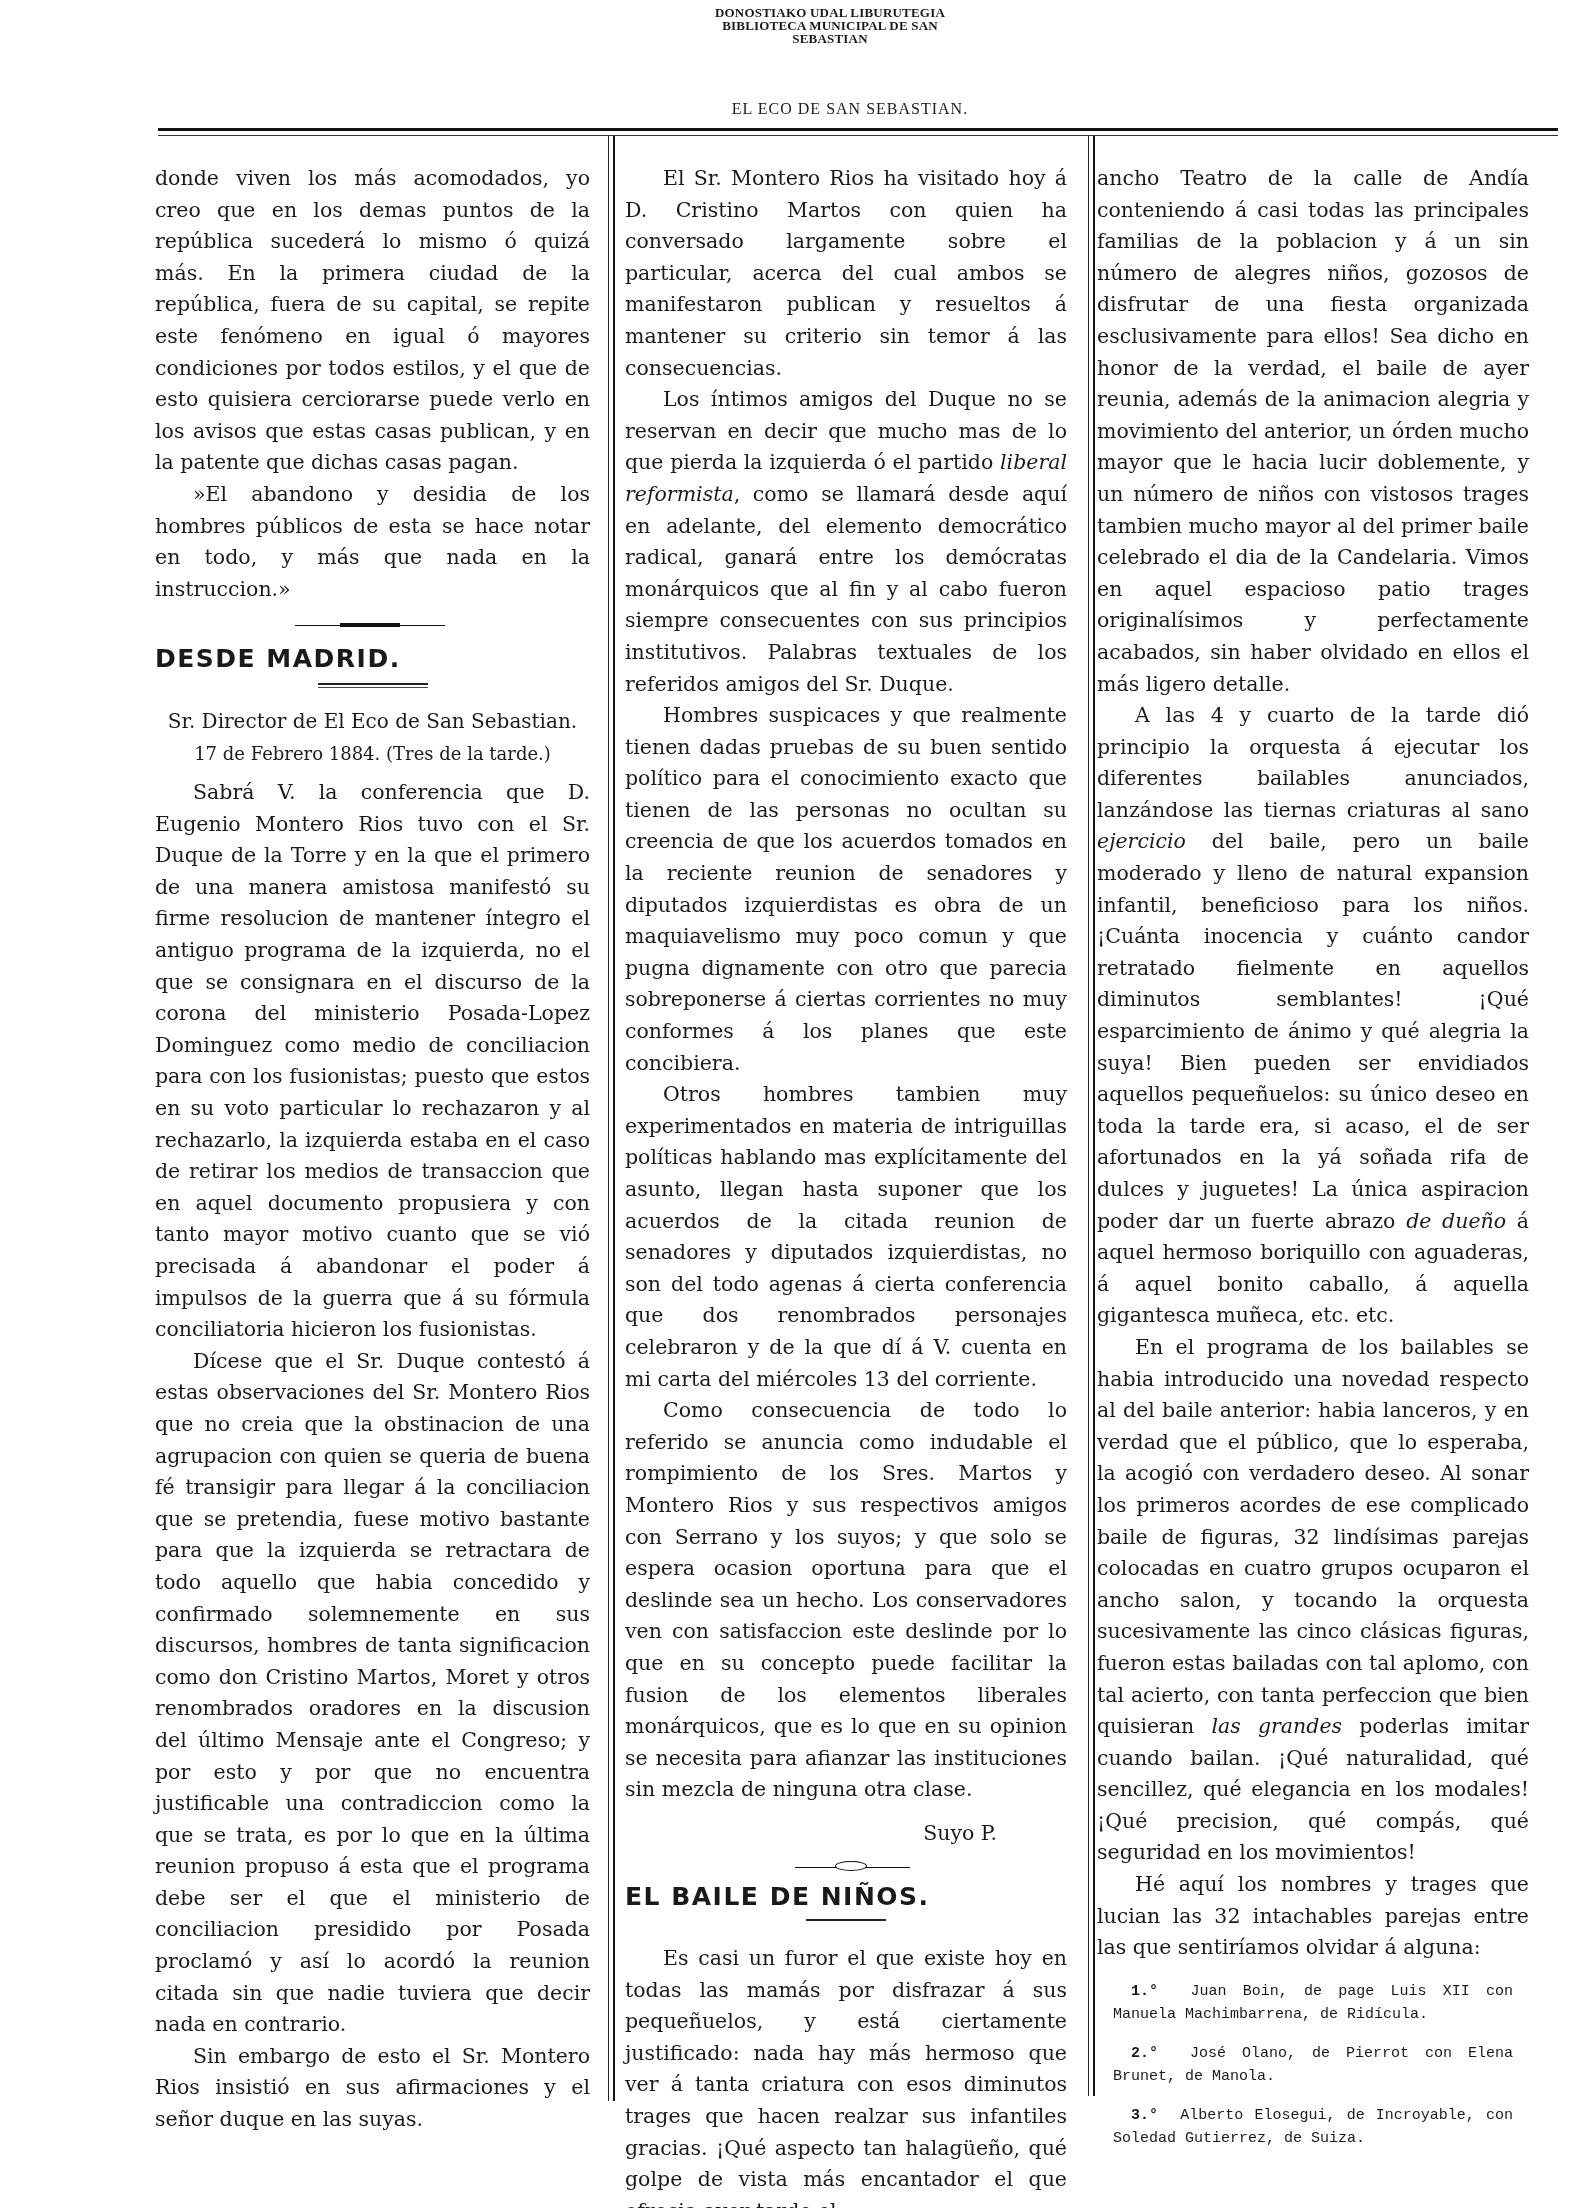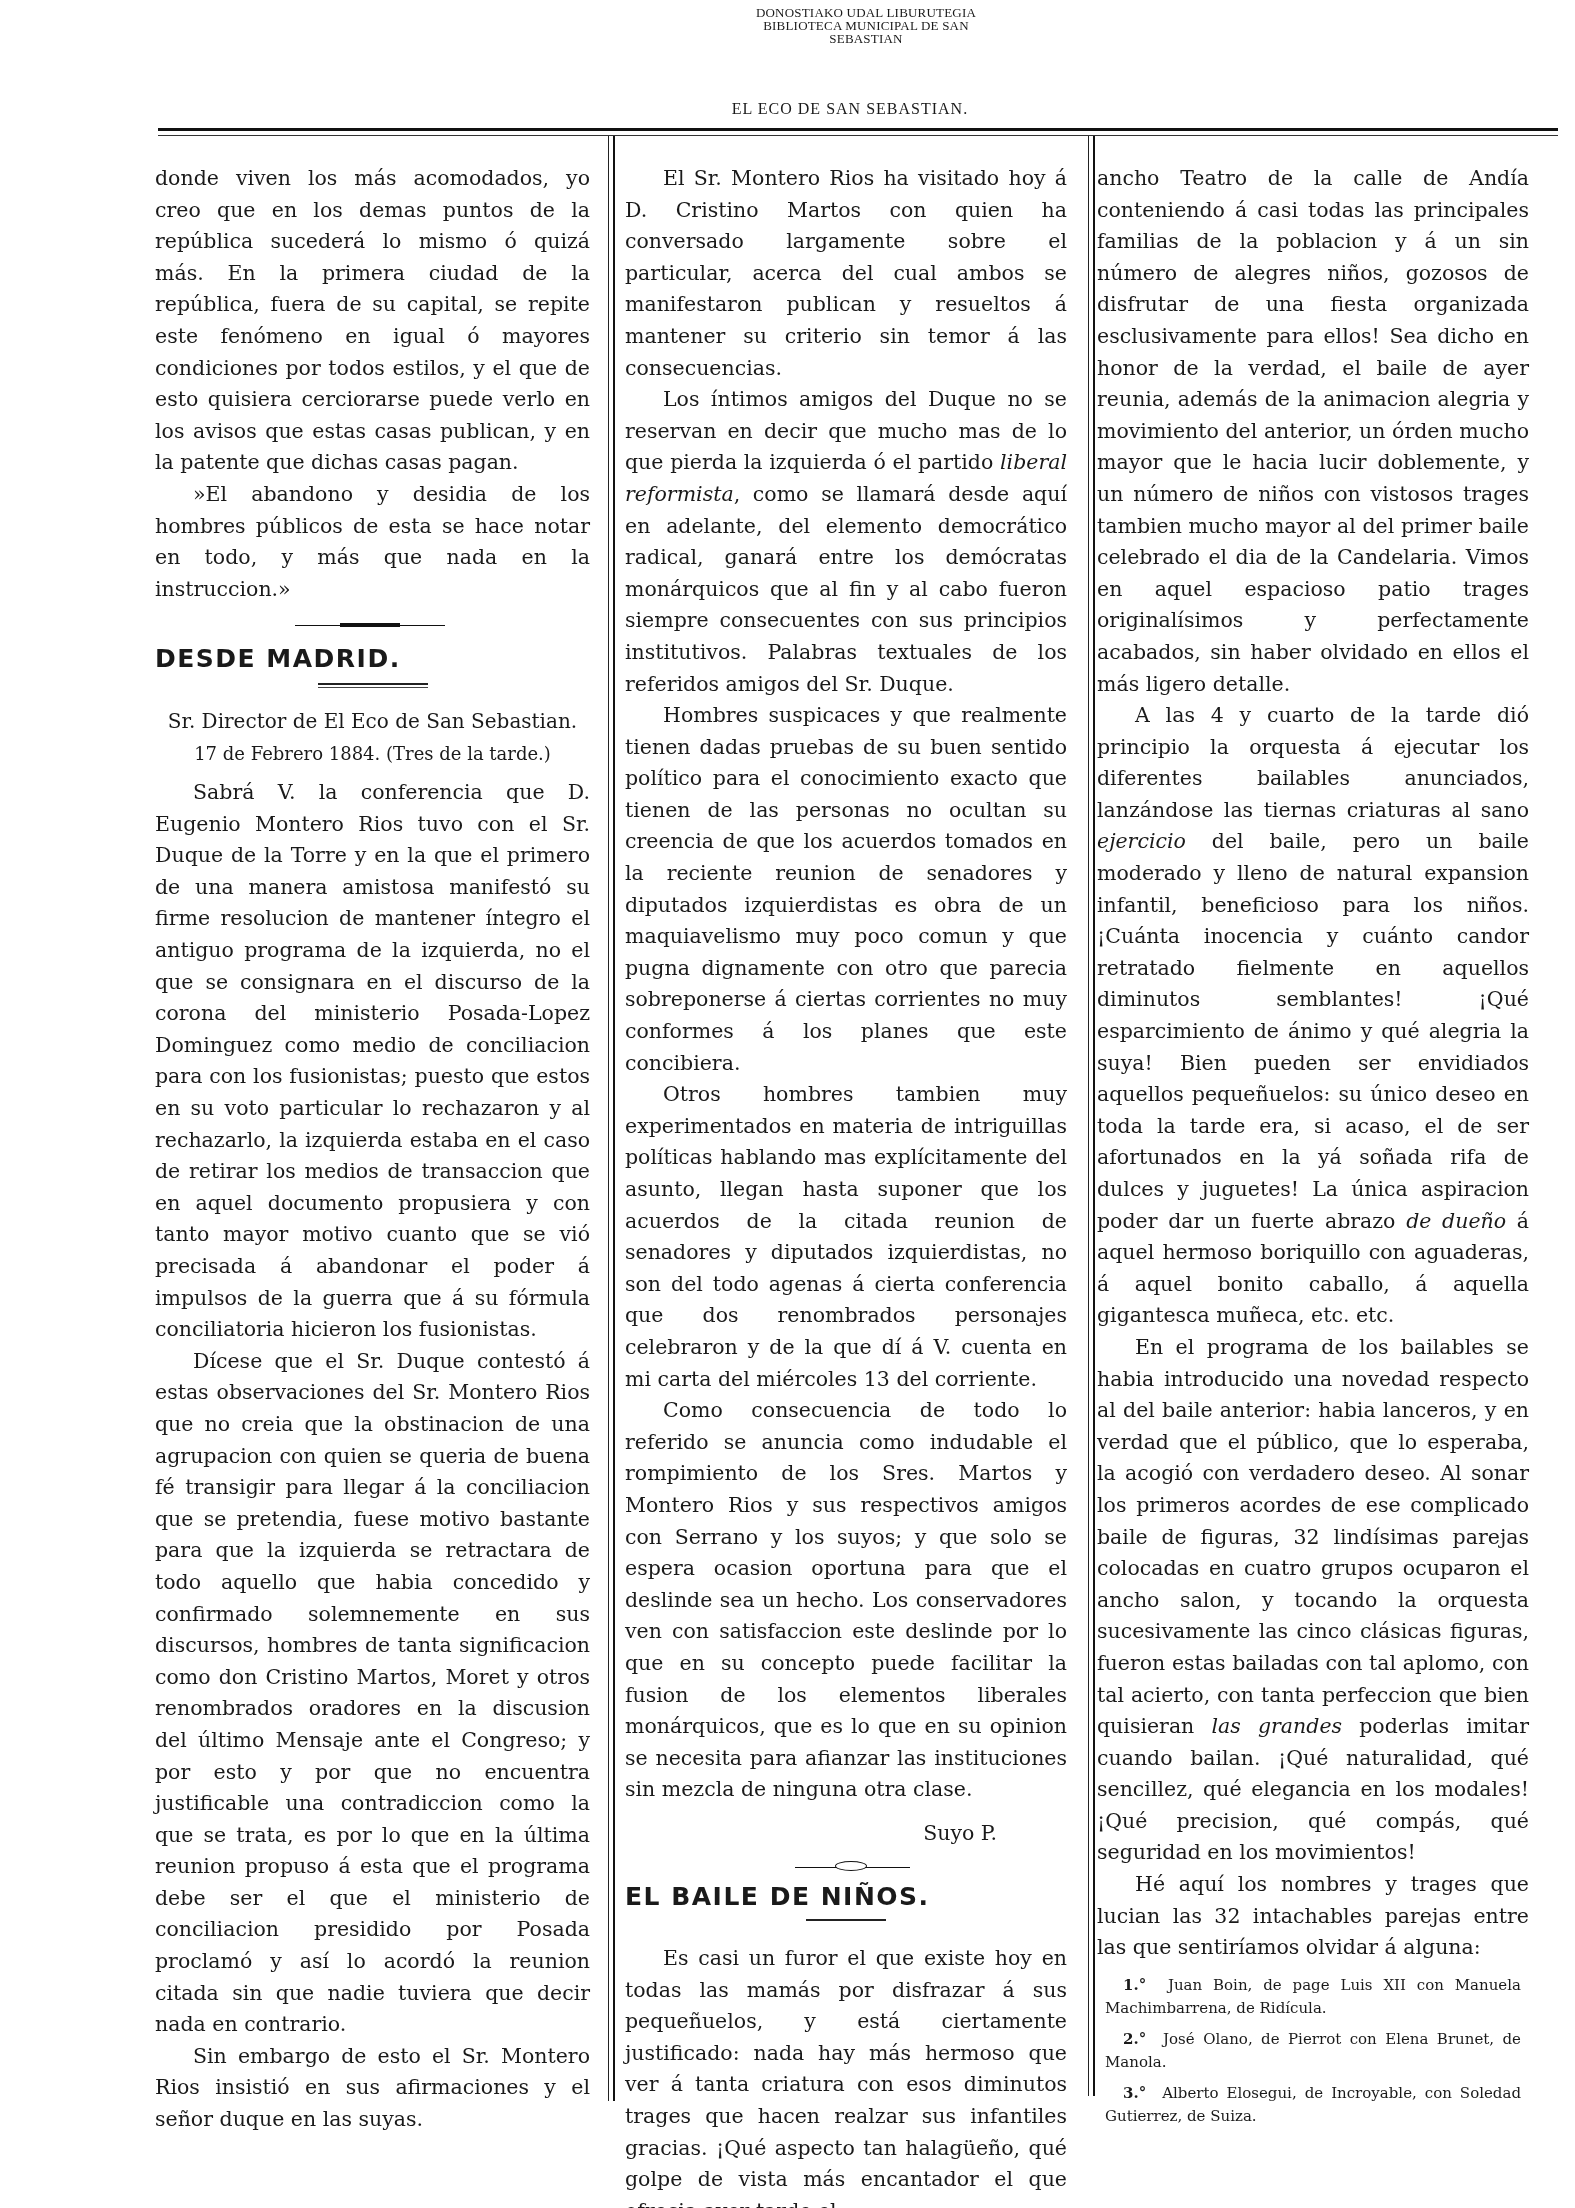--- a/index.html
+++ b/index.html
@@ -1,33 +1,33 @@
 <!DOCTYPE html>
 <html><head>
 <meta charset="utf-8">
 <style>
   html, body { margin: 0; padding: 0; background: #ffffff; }
   body { width: 1575px; height: 2208px; position: relative; overflow: hidden;
          font-family: "DejaVu Serif", "Liberation Serif", serif; color: #1a1a1a; }
-  .archive { position: absolute; top: 6px; left: 736px; width: 260px; text-align: center;
-             font-family: "Liberation Serif", serif; font-weight: normal; font-size: 13px; line-height: 13px; letter-spacing: 0.2px; }
+  .archive { position: absolute; top: 6px; left: 700px; width: 260px; text-align: center;
+             font-family: "Liberation Serif", serif; font-weight: bold; font-size: 13px; line-height: 13px; letter-spacing: 0.2px; }
   .masthead { position: absolute; top: 100px; left: 600px; width: 500px; text-align: center;
               font-family: "Liberation Serif", serif; font-size: 16px; letter-spacing: 1px; }
   .top-rule { position: absolute; top: 128px; left: 158px; width: 1400px; height: 4px;
               border-top: 3px solid #111; border-bottom: 1px solid #333; }
   .divider { position: absolute; top: 136px; width: 4px; border-left: 1px solid #222; border-right: 2px solid #111; }
   .col { position: absolute; top: 163px; font-size: 20.5px; line-height: 31.6px; text-align: justify; }
   .col p { margin: 0; }
   .col p.indent { text-indent: 38px; }
   .heading { font-family: "DejaVu Sans", sans-serif; text-align: left; font-size: 25px;
              letter-spacing: 1.5px; margin: 0; }
   .center { text-align: center; }
   .signature { text-align: right; padding-right: 70px; }
   .list { font-size: 15px; line-height: 23px; }
-  .list p { margin: 8px; text-indent: 18px; text-align: justify; }
+  .list p { margin: 16px; text-indent: 18px; text-align: justify; font-family: Liberation Mono, monospace; }
   i { font-style: italic; }
 </style>
 </head>
 <body>
 
 <div class="archive">
   <div>DONOSTIAKO UDAL LIBURUTEGIA</div>
   <div>BIBLIOTECA MUNICIPAL DE SAN SEBASTIAN</div>
 </div>
 

